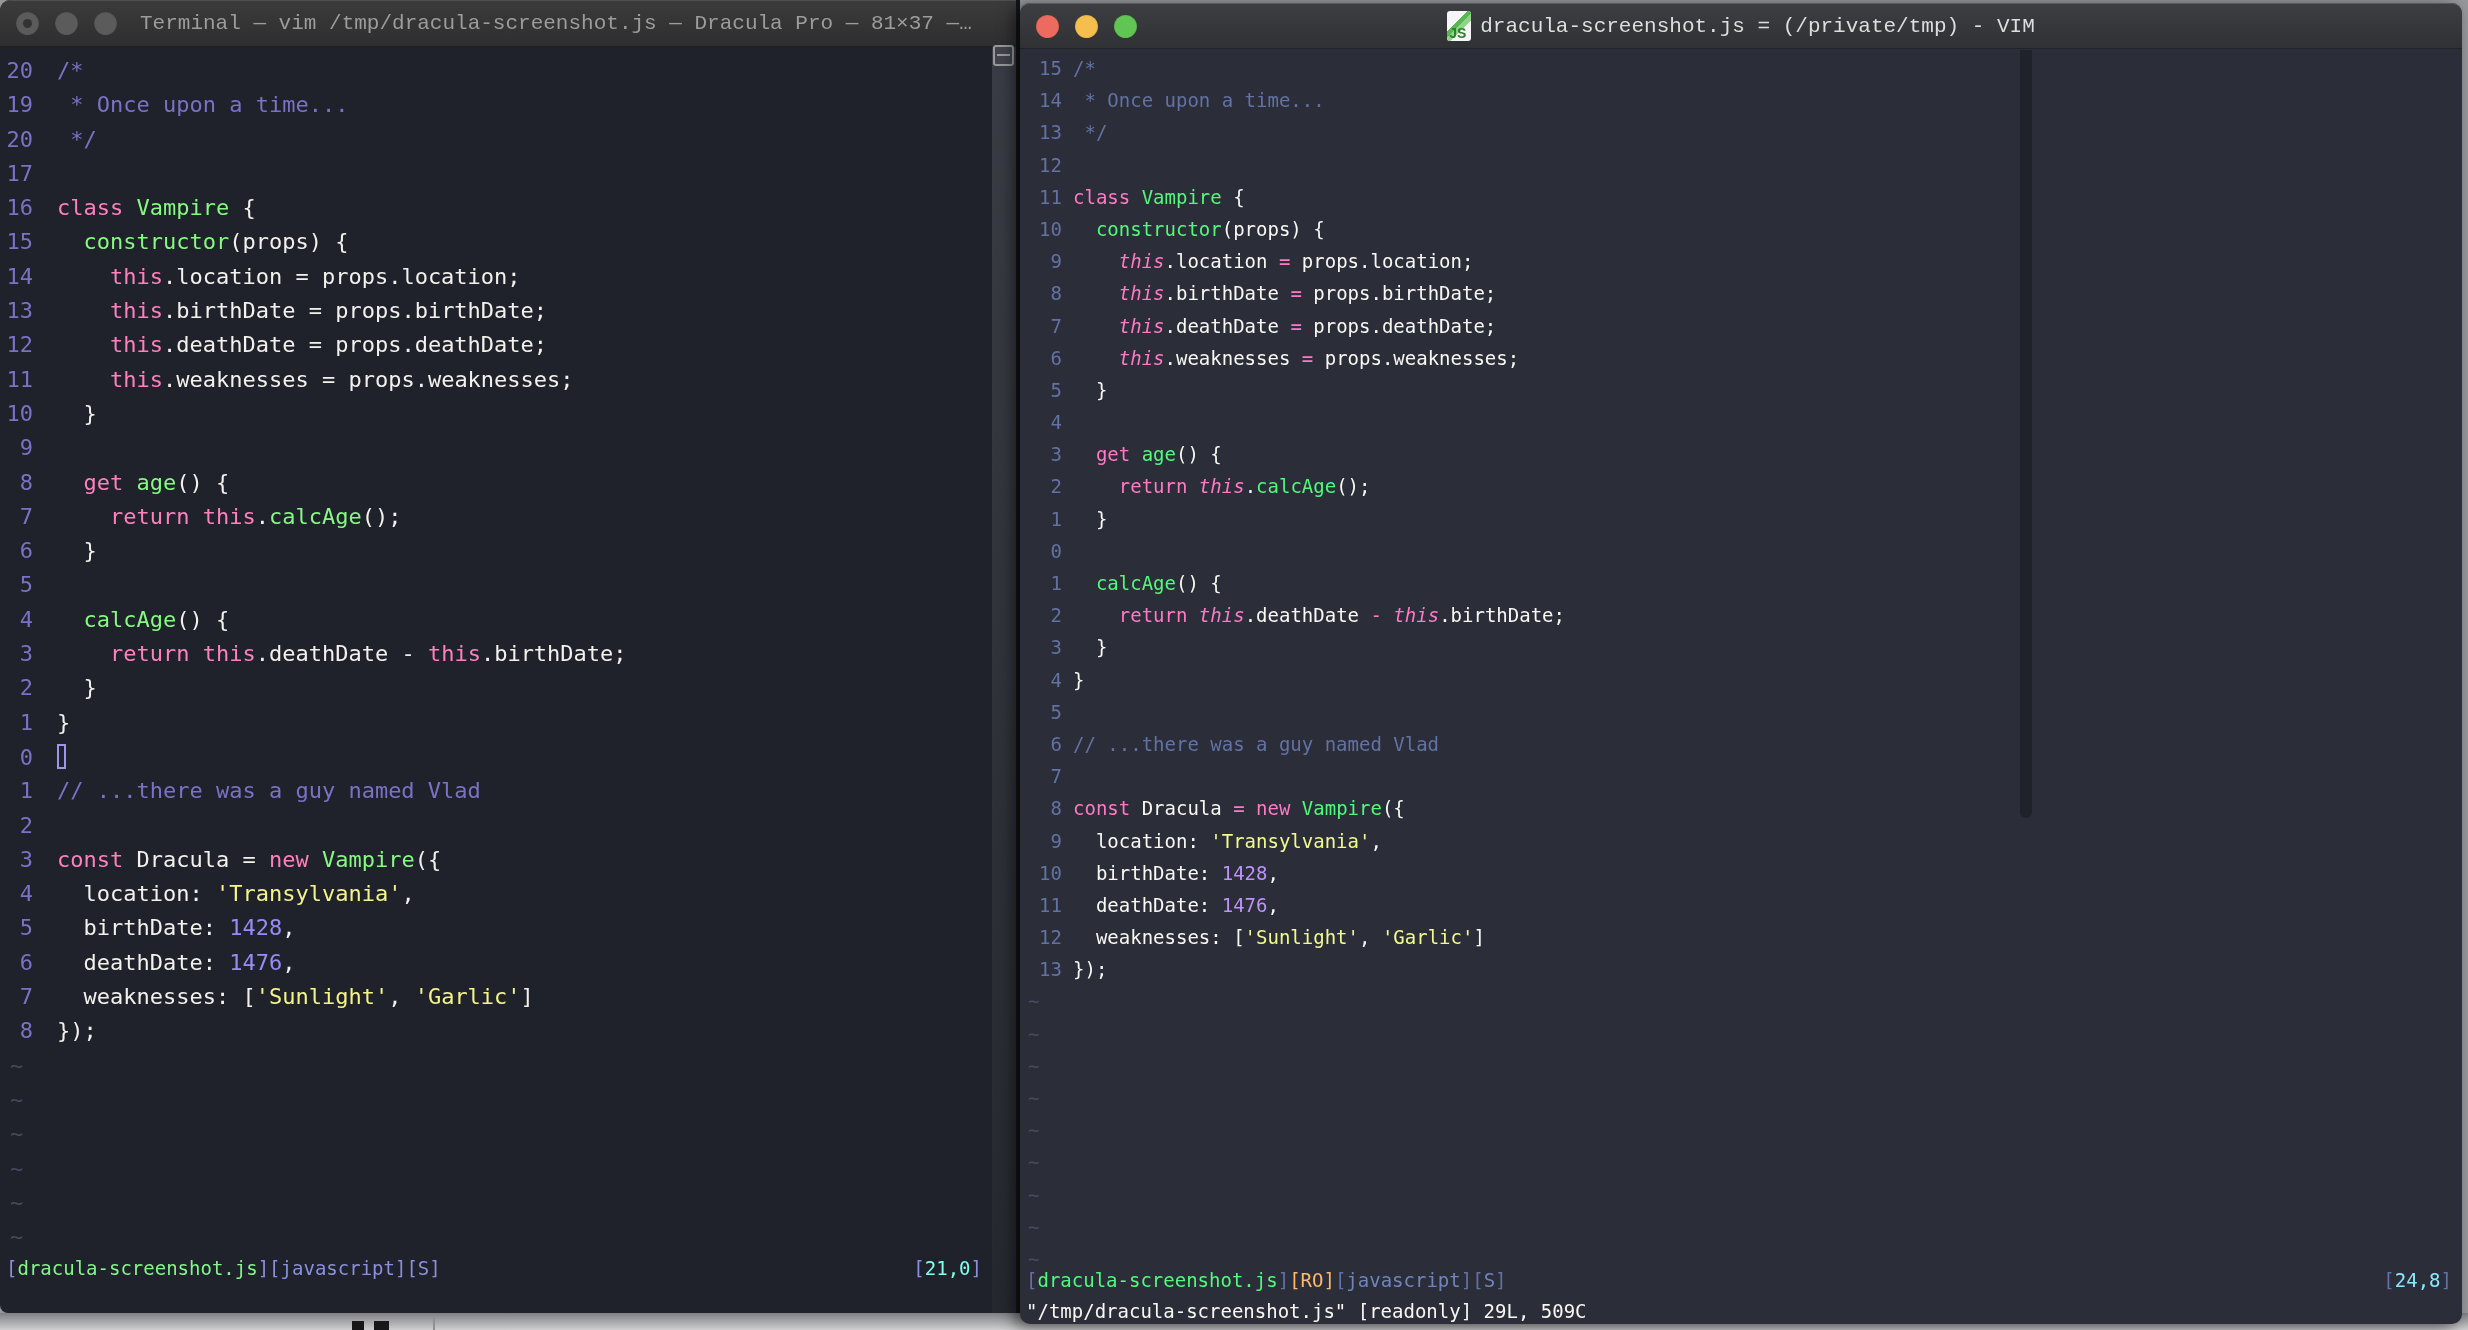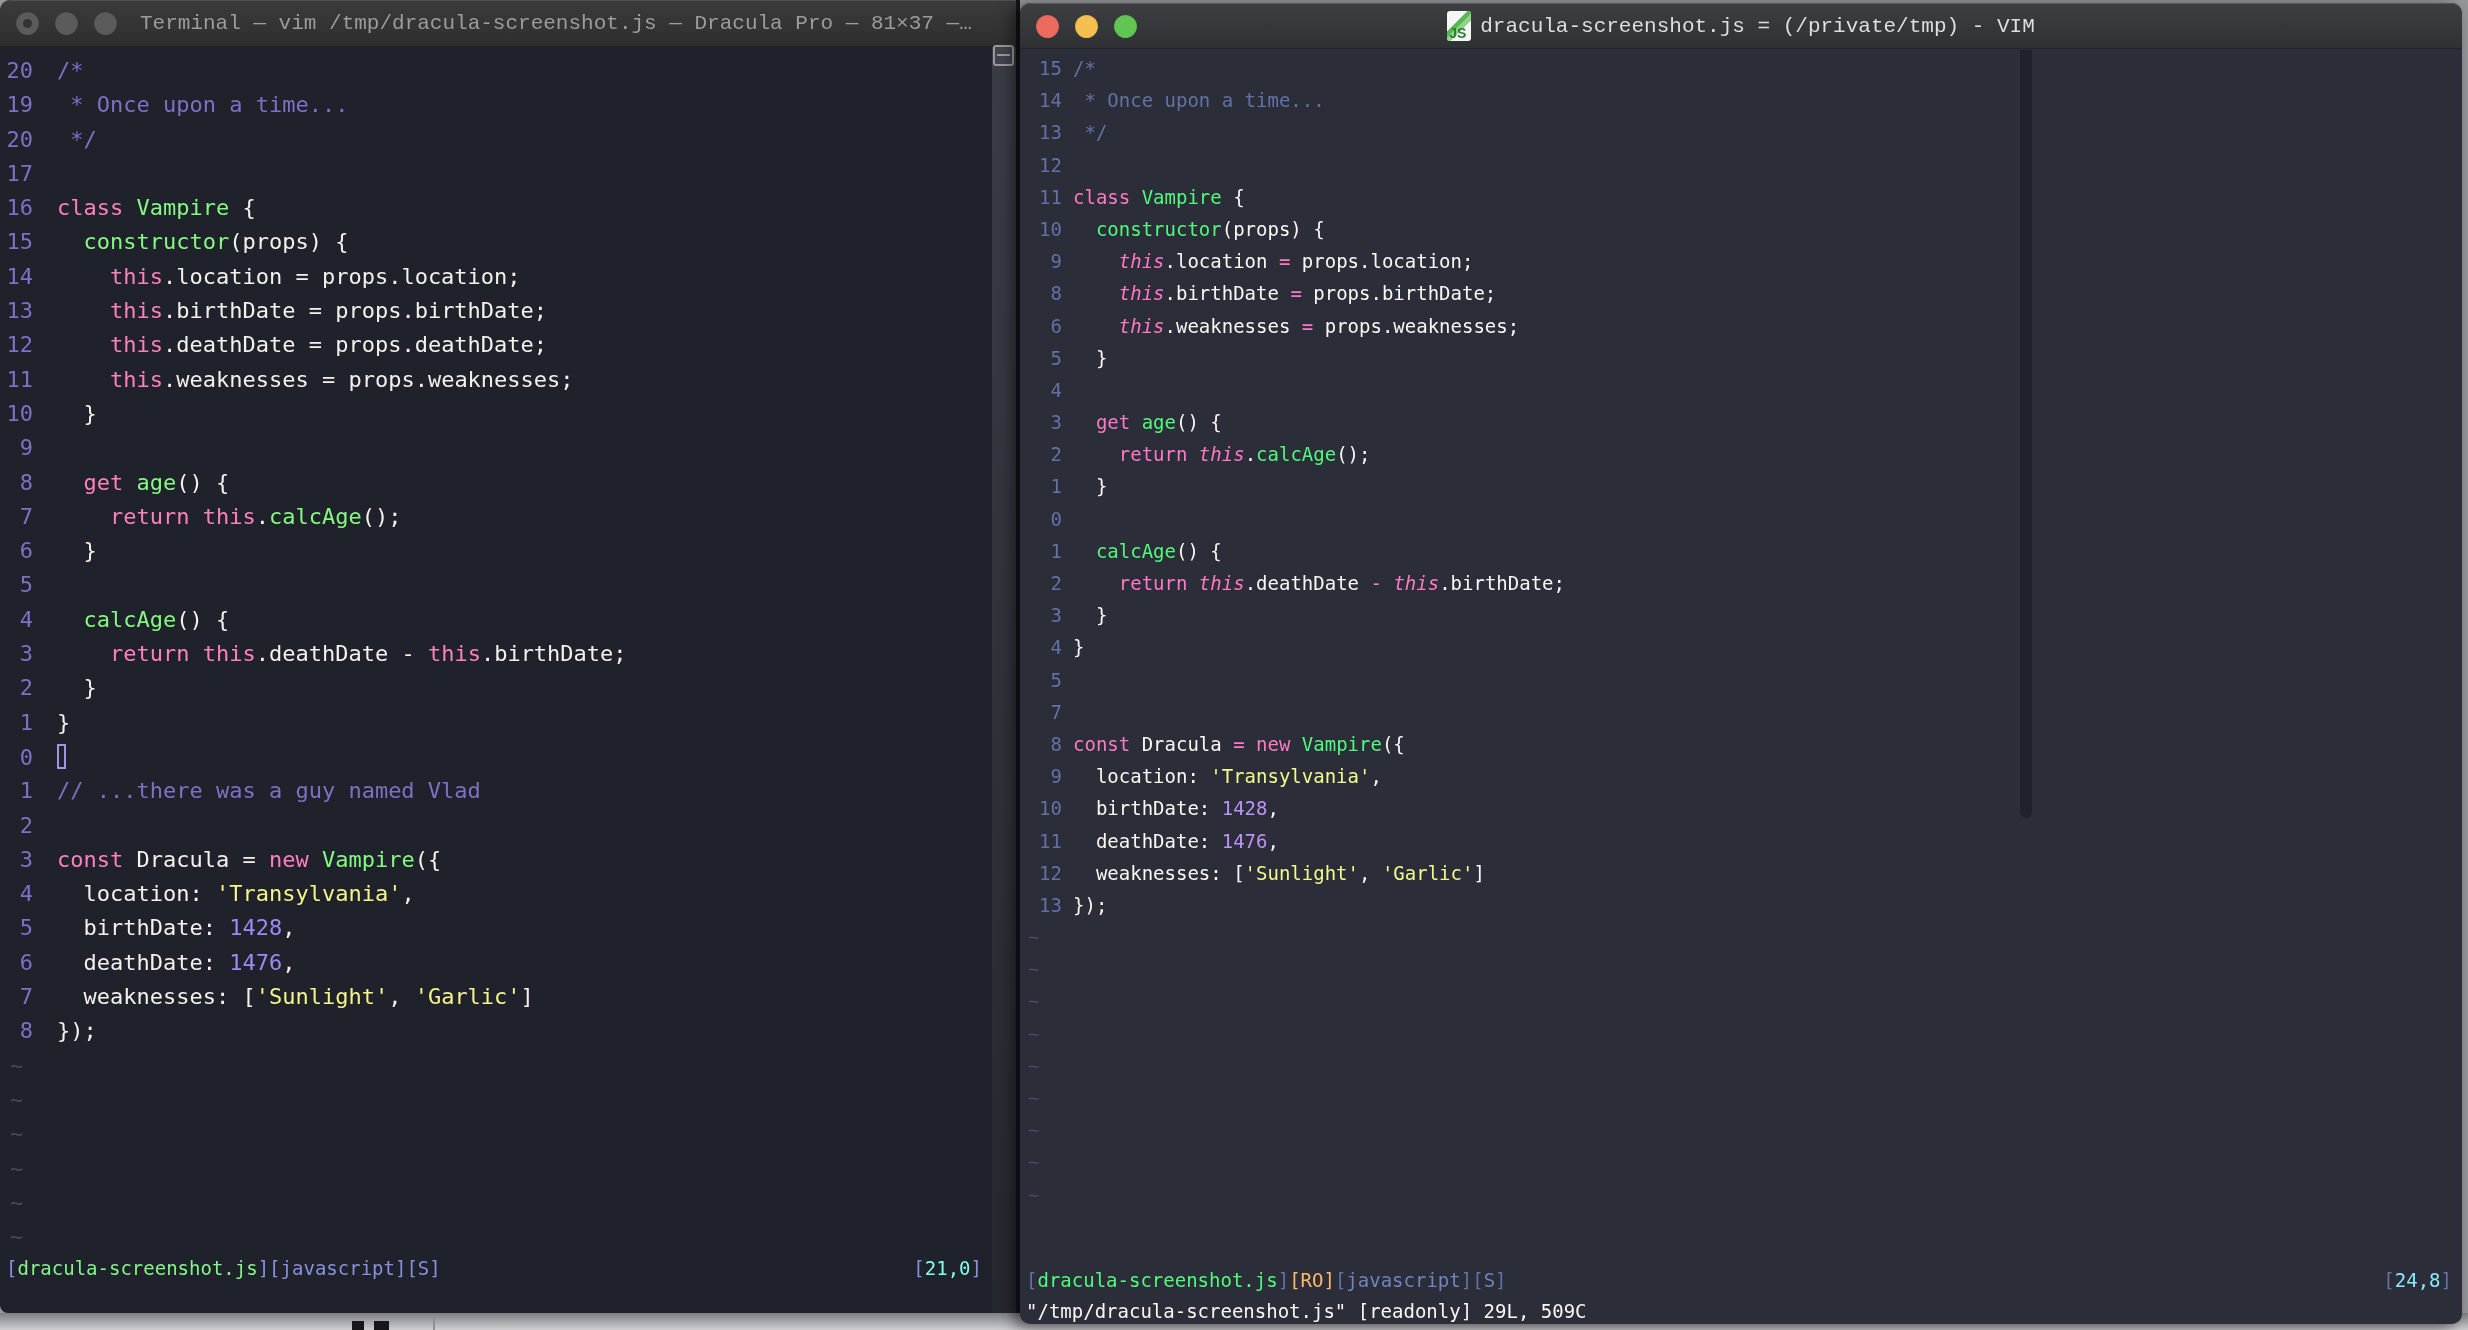--- a/index.html
+++ b/index.html
@@ -175,32 +175,34 @@
 
   <div class="buffer">
       <div class="row"><span class="ln">15</span><span class="code"><span class="tk-c">/*</span></span></div>
       <div class="row"><span class="ln">14</span><span class="code"><span class="tk-c"> * Once upon a time...</span></span></div>
       <div class="row"><span class="ln">13</span><span class="code"><span class="tk-c"> */</span></span></div>
       <div class="row"><span class="ln">12</span><span class="code"></span></div>
       <div class="row"><span class="ln">11</span><span class="code"><span class="tk-p">class</span><span class="tk-w"> </span><span class="tk-g">Vampire</span><span class="tk-w"> {</span></span></div>
       <div class="row"><span class="ln">10</span><span class="code"><span class="tk-w">  </span><span class="tk-g">constructor</span><span class="tk-w">(props) {</span></span></div>
       <div class="row"><span class="ln">9</span><span class="code"><span class="tk-w">    </span><span class="tk-t">this</span><span class="tk-w">.location </span><span class="tk-o">=</span><span class="tk-w"> props.location;</span></span></div>
       <div class="row"><span class="ln">8</span><span class="code"><span class="tk-w">    </span><span class="tk-t">this</span><span class="tk-w">.birthDate </span><span class="tk-o">=</span><span class="tk-w"> props.birthDate;</span></span></div>
+      <div class="row"><span class="ln">7</span><span class="code"><span class="tk-w">    </span><span class="tk-t">this</span><span class="tk-w">.deathDate </span><span class="tk-o">=</span><span class="tk-w"> props.deathDate;</span></span></div>
       <div class="row"><span class="ln">6</span><span class="code"><span class="tk-w">    </span><span class="tk-t">this</span><span class="tk-w">.weaknesses </span><span class="tk-o">=</span><span class="tk-w"> props.weaknesses;</span></span></div>
       <div class="row"><span class="ln">5</span><span class="code"><span class="tk-w">  }</span></span></div>
       <div class="row"><span class="ln">4</span><span class="code"></span></div>
       <div class="row"><span class="ln">3</span><span class="code"><span class="tk-w">  </span><span class="tk-p">get</span><span class="tk-w"> </span><span class="tk-g">age</span><span class="tk-w">() {</span></span></div>
       <div class="row"><span class="ln">2</span><span class="code"><span class="tk-w">    </span><span class="tk-p">return</span><span class="tk-w"> </span><span class="tk-t">this</span><span class="tk-w">.</span><span class="tk-g">calcAge</span><span class="tk-w">();</span></span></div>
       <div class="row"><span class="ln">1</span><span class="code"><span class="tk-w">  }</span></span></div>
       <div class="row"><span class="ln">0</span><span class="code"></span></div>
       <div class="row"><span class="ln">1</span><span class="code"><span class="tk-w">  </span><span class="tk-g">calcAge</span><span class="tk-w">() {</span></span></div>
       <div class="row"><span class="ln">2</span><span class="code"><span class="tk-w">    </span><span class="tk-p">return</span><span class="tk-w"> </span><span class="tk-t">this</span><span class="tk-w">.deathDate </span><span class="tk-o">-</span><span class="tk-w"> </span><span class="tk-t">this</span><span class="tk-w">.birthDate;</span></span></div>
       <div class="row"><span class="ln">3</span><span class="code"><span class="tk-w">  }</span></span></div>
       <div class="row"><span class="ln">4</span><span class="code"><span class="tk-w">}</span></span></div>
       <div class="row"><span class="ln">5</span><span class="code"></span></div>
+      <div class="row"><span class="ln">6</span><span class="code"><span class="tk-c">// ...there was a guy named Vlad</span></span></div>
       <div class="row"><span class="ln">7</span><span class="code"></span></div>
       <div class="row"><span class="ln">8</span><span class="code"><span class="tk-p">const</span><span class="tk-w"> Dracula </span><span class="tk-o">=</span><span class="tk-w"> </span><span class="tk-p">new</span><span class="tk-w"> </span><span class="tk-g">Vampire</span><span class="tk-w">({</span></span></div>
       <div class="row"><span class="ln">9</span><span class="code"><span class="tk-w">  location: </span><span class="tk-y">'Transylvania'</span><span class="tk-w">,</span></span></div>
       <div class="row"><span class="ln">10</span><span class="code"><span class="tk-w">  birthDate: </span><span class="tk-n">1428</span><span class="tk-w">,</span></span></div>
       <div class="row"><span class="ln">11</span><span class="code"><span class="tk-w">  deathDate: </span><span class="tk-n">1476</span><span class="tk-w">,</span></span></div>
       <div class="row"><span class="ln">12</span><span class="code"><span class="tk-w">  weaknesses: [</span><span class="tk-y">'Sunlight'</span><span class="tk-w">, </span><span class="tk-y">'Garlic'</span><span class="tk-w">]</span></span></div>
       <div class="row"><span class="ln">13</span><span class="code"><span class="tk-w">});</span></span></div>
       <div class="row"><span class="tilde">~</span></div>
       <div class="row"><span class="tilde">~</span></div>
       <div class="row"><span class="tilde">~</span></div>

